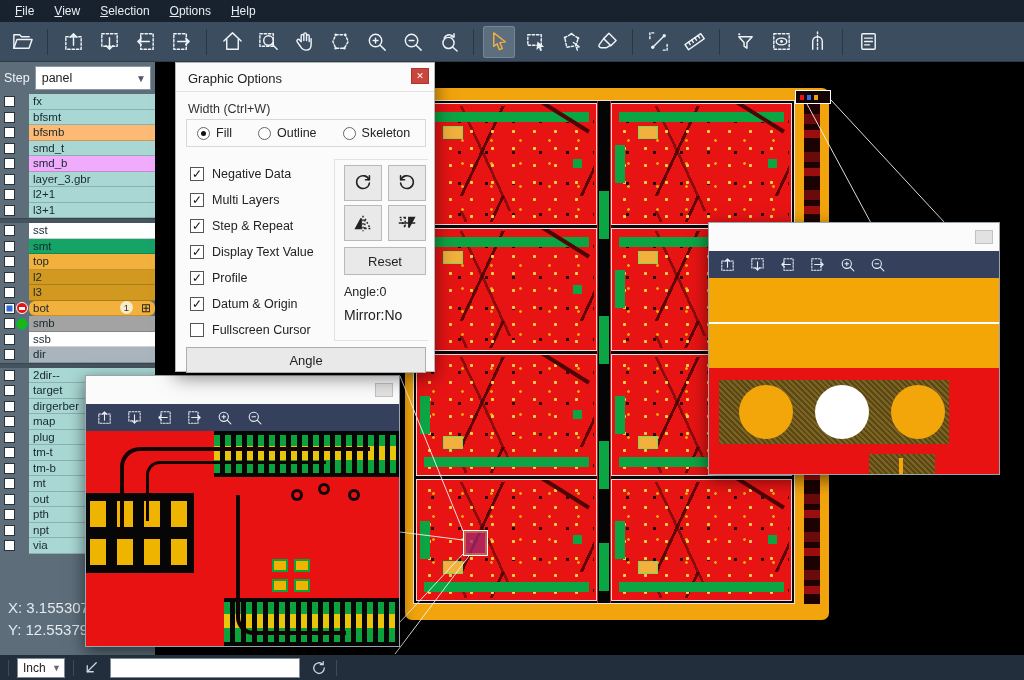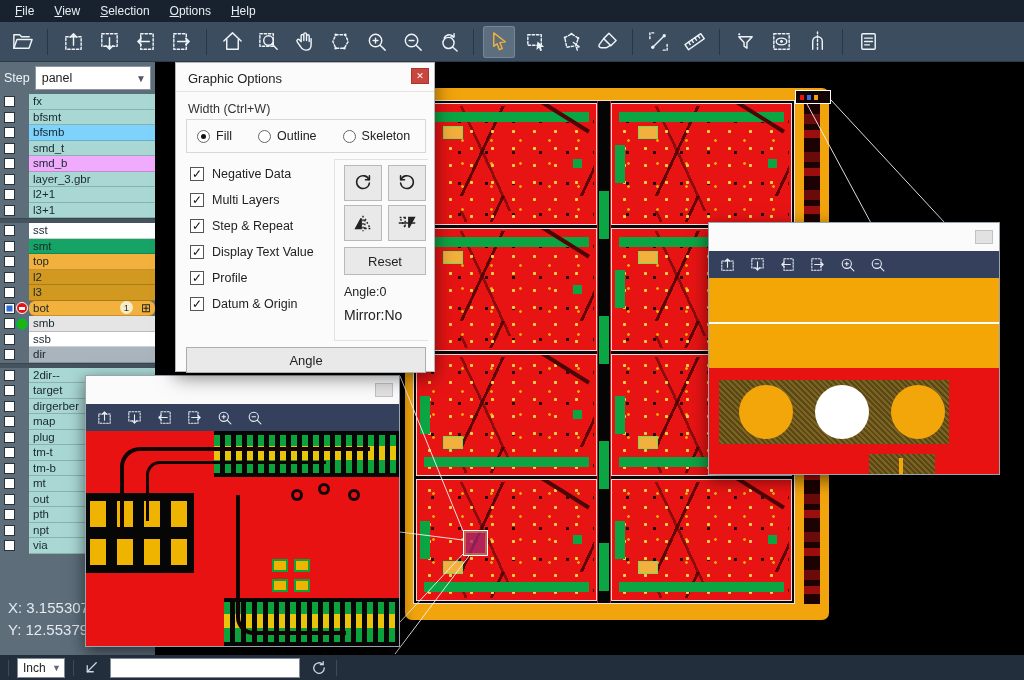--- a/index.html
+++ b/index.html
@@ -129,21 +129,21 @@
   #rw-hatch2 i { position:absolute; left:30px; top:4px; width:4px; height:16px; background:#f4a607; display:block; }
 
   
   #dialog { position:absolute; left:175px; top:62px; width:260px; height:310px; background:#fbfbfb;
             border:1px solid #b5b5b5; box-shadow:0 5px 18px rgba(0,0,0,.5); z-index:7; font-size:12.5px; color:#222; }
   #dlg-title { position:absolute; left:12px; top:8px; font-size:13px; color:#222; }
   #dlg-close { position:absolute; right:5px; top:5px; width:18px; height:16px; background:#c9463d; color:#fff;
                font-size:9px; display:flex; align-items:center; justify-content:center; border:1px solid #a33; }
   #dlg-sep { position:absolute; left:0; top:28px; width:100%; height:1px; background:#e3e3e3; }
   #dlg-width-label { position:absolute; left:12px; top:39px; color:#333;text-align:right; }
-  #dlg-radiobox { position:absolute; left:10px; top:56px; width:240px; height:34px; border:1px solid #d8d8d8;
+  #dlg-radiobox { position:absolute; left:10px; top:56px; width:240px; height:28px; border:1px solid #d8d8d8;
                   display:flex; align-items:center; gap:26px; padding-left:10px; }
   .radio-item { display:flex; align-items:center; gap:6px; }
   .radio { width:13px; height:13px; border:1px solid #666; border-radius:50%; position:relative; background:#fff; }
   .radio.sel::after { content:""; position:absolute; inset:3px; background:#111; border-radius:50%; }
   #dlg-checks { position:absolute; left:14px; top:98px; }
   .chk-item { height:26px; display:flex; align-items:center; gap:8px; }
   .chk-box { width:14px; height:14px; border:1px solid #555; background:#fff; font-size:12px; line-height:12px;
              text-align:center; color:#111; }
   #dlg-groupbox { position:absolute; left:158px; top:96px; width:94px; height:182px; border:1px solid #e2e2e2; border-right:none; }
   .dlg-icbtn { position:absolute; width:38px; height:36px; background:#e9e9e9; border:1px solid #b9b9b9;
@@ -353,21 +353,21 @@
           <span class="lr-label" style="background: rgb(169, 216, 212);">fx</span>
         </div>
         <div class="layer-row">
           <span class="lr-check"></span>
           <span class="lr-ind"></span>
           <span class="lr-label" style="background: rgb(169, 216, 212);">bfsmt</span>
         </div>
         <div class="layer-row">
           <span class="lr-check"></span>
           <span class="lr-ind"></span>
-          <span class="lr-label" style="background: #7dd3fc;">bfsmb</span>
+          <span class="lr-label" style="background: #fdba74;">bfsmb</span>
         </div>
         <div class="layer-row">
           <span class="lr-check"></span>
           <span class="lr-ind"></span>
           <span class="lr-label" style="background: rgb(169, 216, 212);">smd_t</span>
         </div>
         <div class="layer-row">
           <span class="lr-check"></span>
           <span class="lr-ind"></span>
           <span class="lr-label" style="background: #f0abfc;">smd_b</span>
@@ -418,21 +418,21 @@
           <span class="lr-ind">
             <span class="dot red"></span>
           </span>
           <span class="lr-label" style="background: rgb(242, 177, 60); border-radius: 6px;">bot<span class="lr-badge">1</span><span class="lr-grid">⊞</span></span>
         </div>
         <div class="layer-row">
           <span class="lr-check"></span>
           <span class="lr-ind">
             <span class="dot green"></span>
           </span>
-          <span class="lr-label" style="background: #e5e5e5;">smb</span>
+          <span class="lr-label" style="background: #a3a3a3;">smb</span>
         </div>
         <div class="layer-row">
           <span class="lr-check"></span>
           <span class="lr-ind"></span>
           <span class="lr-label" style="background: rgb(255, 255, 255);">ssb</span>
         </div>
         <div class="layer-row">
           <span class="lr-check"></span>
           <span class="lr-ind"></span>
           <span class="lr-label" style="background: rgb(169, 180, 189);">dir</span>
@@ -730,20 +730,24 @@
           <span>Display Text Value</span>
         </div>
         <div class="chk-item">
           <span class="chk-box">✓</span>
           <span>Profile</span>
         </div>
         <div class="chk-item">
           <span class="chk-box">✓</span>
           <span>Datum &amp; Origin</span>
         </div>
+        <div class="chk-item">
+          <span class="chk-box"></span>
+          <span>Fullscreen Cursor</span>
+        </div>
       </div>
     <div id="dlg-groupbox"></div>
     <div id="btn-rcw" class="dlg-icbtn">
       <svg viewBox="0 0 24 24" fill="none" stroke="currentColor" stroke-width="1.7" stroke-linecap="round" stroke-linejoin="round">
           <path d="M18.6 8.5A7 7 0 1 0 19 12"></path>
           <path d="M19 4.2v4.3h-4.3"></path>
         </svg>
     </div>
     <div id="btn-rccw" class="dlg-icbtn">
       <svg viewBox="0 0 24 24" fill="none" stroke="currentColor" stroke-width="1.7" stroke-linecap="round" stroke-linejoin="round">

